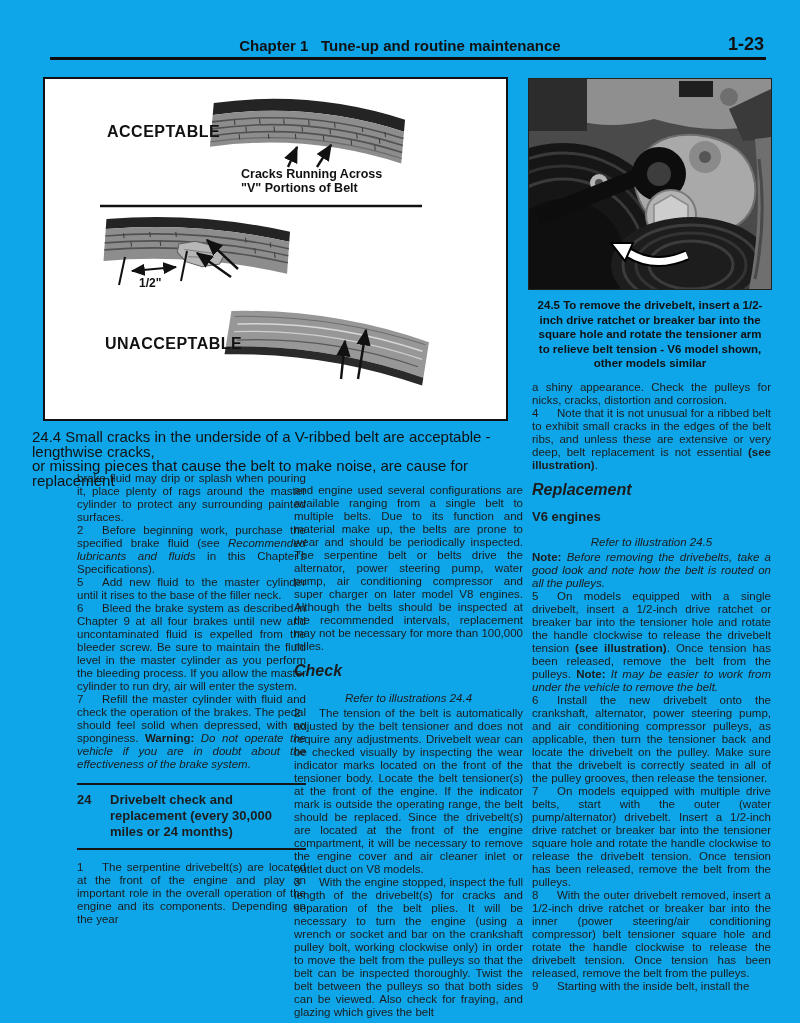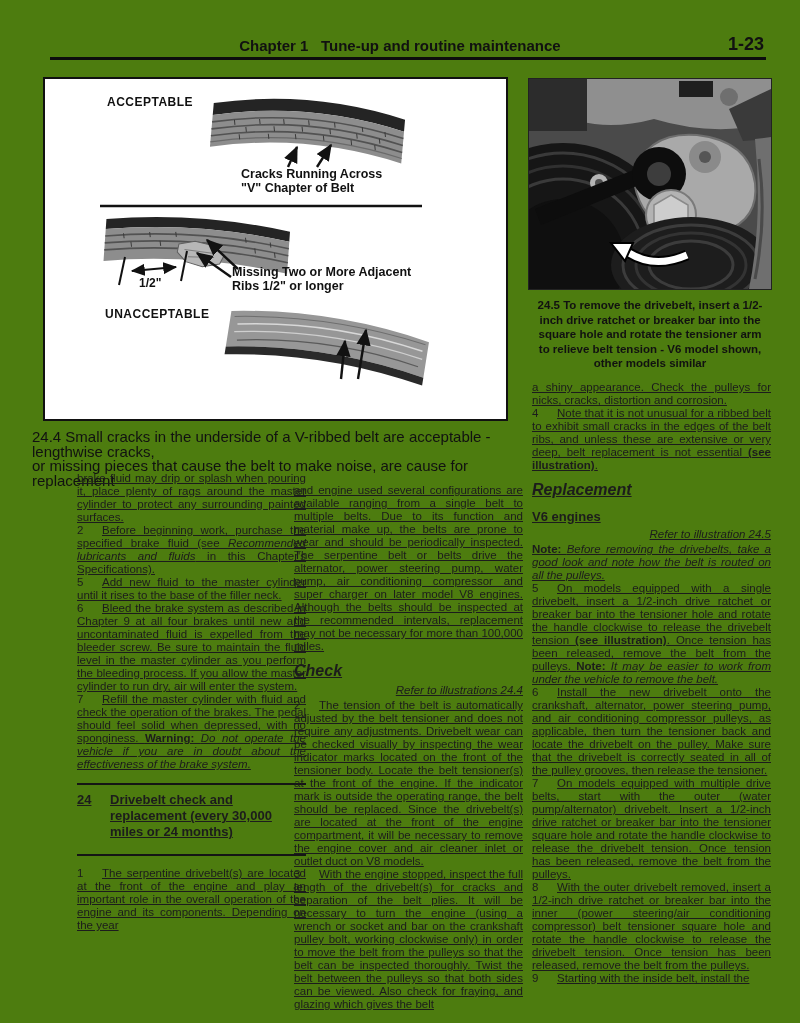--- a/index.html
+++ b/index.html
@@ -1,57 +1,57 @@
 <!DOCTYPE html>
 <html><head>
 <meta charset="utf-8">
 <style>
   html,body{margin:0;padding:0;background:#ffffff;}
-  .page{position:relative;width:800px;height:1023px;background:#4d7c0f;overflow:hidden;
+  .page{position:relative;width:800px;height:1023px;background:#0ea5e9;overflow:hidden;
         font-family:"Liberation Sans", sans-serif;color:#1c1c1c;}
 
   
   .header-title{position:absolute;top:37px;left:0;width:800px;text-align:center;
                 font-size:15px;font-weight:bold;white-space:pre-wrap;color:#111;}
   .page-number{position:absolute;top:34px;right:36px;font-size:18px;font-weight:bold;color:#111;}
   .header-rule{position:absolute;top:57px;left:50px;width:716px;height:3px;background:#0d0d0d;}
 
   
   .fig-box{position:absolute;left:43px;top:77px;width:465px;height:344px;border:2px solid #111;
            box-sizing:border-box;background:#fff;}
   .fig-box svg{position:absolute;left:0;top:0;}
   .fig-label{position:absolute;font-weight:bold;color:#111;}
-  .lbl-big{font-size:12px;letter-spacing:.5px;}
+  .lbl-big{font-size:16px;letter-spacing:.5px;margin-top:28px;}
   .lbl-callout{font-size:12.5px;line-height:14px;white-space:pre-line;}
   .lbl-dim{font-size:12px;}
   .fig-caption{position:absolute;left:32px;top:430px;width:482px;text-align:left;
                font-weight:normal;font-size:15px;line-height:14.5px;white-space:pre-line;color:#111;}
 
   
   .photo{position:absolute;left:528px;top:78px;width:244px;height:212px;border:1px solid #222;
          box-sizing:border-box;overflow:hidden;}
   .photo-caption{position:absolute;left:520px;top:298px;width:260px;text-align:center;
                  font-weight:bold;font-size:11.5px;line-height:14.5px;white-space:pre-line;color:#111;}
 
   
-  .col{position:absolute;font-size:11.5px;line-height:13px;text-decoration:underline;}
+  .col{position:absolute;font-size:11.5px;line-height:13px;}
   .col-1{left:52px;top:472px;width:229px;margin-left:25px;}
   .col-2{left:294px;top:484px;width:229px;}
   .col-3{left:532px;top:381px;width:239px;}
 
   .blk{margin:0;text-align:justify;}
   .blk-h{font-weight:bold;font-style:italic;font-size:16px;line-height:18px;margin:9px 0 4px;text-align:left;}
   .blk-h2{font-weight:bold;font-size:13px;line-height:15px;margin:10px 0 3px;text-align:left;}
-  .blk-ref{font-style:italic;margin:4px 0 2px;text-align:right;}
+  .blk-ref{font-style:italic;margin:12px 0 2px;text-align:center;}
   .seg-num{display:inline-block;width:25px;font-style:normal;font-weight:normal;}
   .seg-b{font-weight:bold;}
   .seg-i{font-style:italic;}
 
   .section-head{display:flex;border-top:2.5px solid #151515;border-bottom:2.5px solid #151515;
-                padding:7px 0 14px;margin:12px 0 11px;font-weight:bold;font-size:13px;line-height:16px;
+                padding:7px 0 8px;margin:12px 0 11px;font-weight:bold;font-size:13px;line-height:16px;
                 text-align:left;}
   .sec-num{width:33px;flex:none;}
 </style>
 </head>
 <body>
 
 <div class="page">
 
   <div class="header-title">Chapter 1   Tune-up and routine maintenance</div>
   <div class="page-number">1-23</div>
@@ -109,23 +109,21 @@
       <line x1="80" y1="178" x2="74" y2="206" stroke="#111" stroke-width="2"></line>
       <line x1="142" y1="172" x2="136" y2="202" stroke="#111" stroke-width="2"></line>
       <line x1="87" y1="192" x2="131" y2="188" stroke="#111" stroke-width="2" marker-start="url(#ah)" marker-end="url(#ah)"></line>
 
       <line x1="296" y1="300" x2="300" y2="262" stroke="#111" stroke-width="2.4" marker-end="url(#ah)"></line>
       <line x1="313" y1="300" x2="321" y2="251" stroke="#111" stroke-width="2.4" marker-end="url(#ah)"></line>
     </svg>
 
     <div class="fig-label lbl-big" style="left:62px;top:16px;">ACCEPTABLE</div>
     <div class="fig-label lbl-callout" style="left:196px;top:88px;">Cracks Running Across
-"V" Chapter of Belt</div>
-    <div class="fig-label lbl-callout" style="left:187px;top:186px;">Missing Two or More Adjacent
-Ribs 1/2" or longer</div>
+"V" Portions of Belt</div>
     <div class="fig-label lbl-dim" style="left:94px;top:197px;">1/2"</div>
     <div class="fig-label lbl-big" style="left:60px;top:228px;">UNACCEPTABLE</div>
   </div>
 
   <div class="fig-caption">24.4  Small cracks in the underside of a V-ribbed belt are acceptable - lengthwise cracks,
 or missing pieces that cause the belt to make noise, are cause for replacement</div>
 
   <div class="photo">
     <svg width="242" height="210" viewBox="0 0 242 210">
       <rect x="0" y="0" width="242" height="210" fill="#4a4a4a"></rect>

